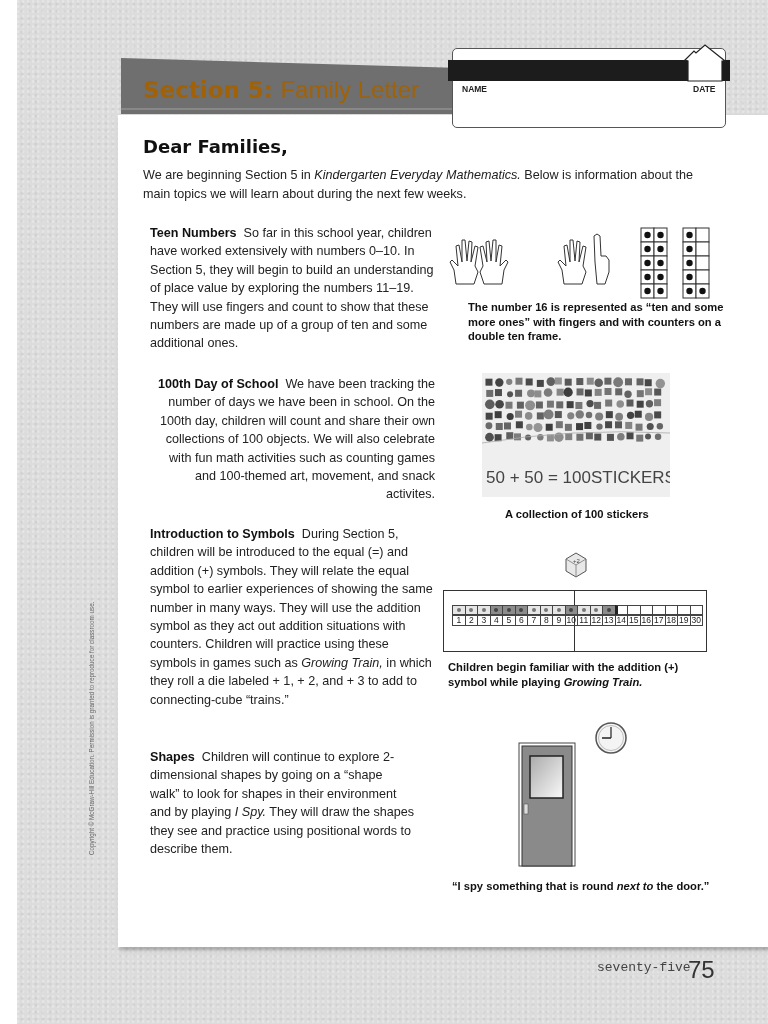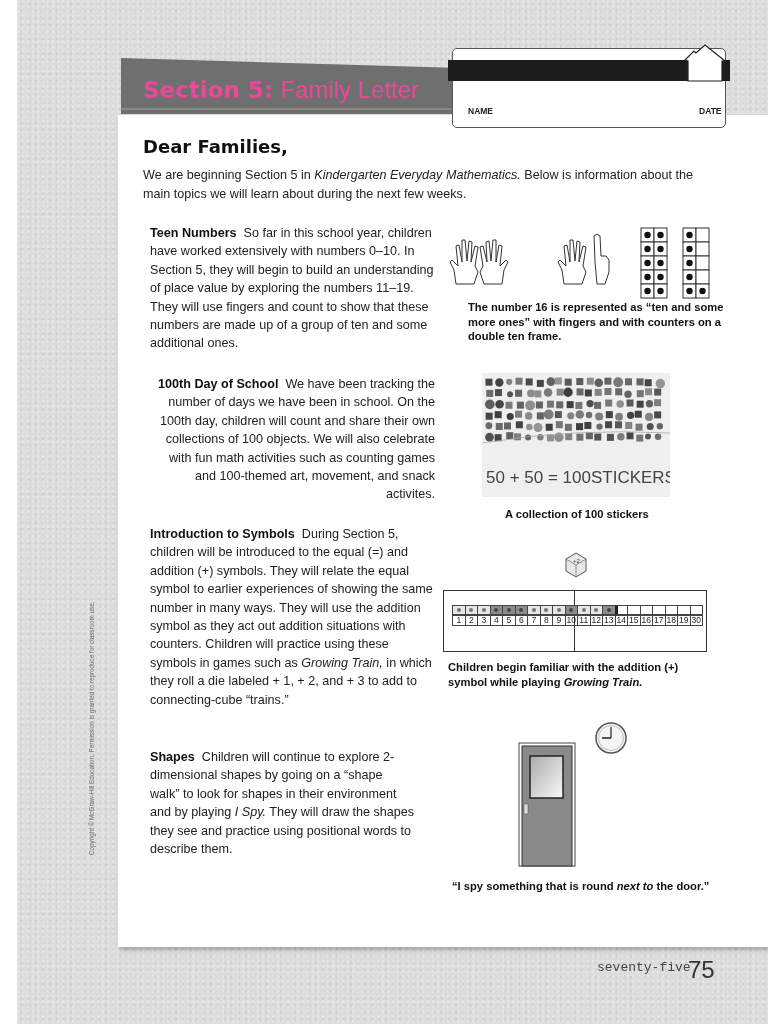--- a/index.html
+++ b/index.html
@@ -21,35 +21,35 @@
     background:#fff;
     box-shadow: 2px 3px 4px rgba(0,0,0,.25);
   }
   .banner {
     position:absolute; left:121px; top:58px; width:340px; height:56px;
     background:#6f6f6f;
     clip-path: polygon(0 0, 100% 18%, 100% 100%, 0 100%);
   }
   .banner-line { position:absolute; left:121px; top:108px; width:340px; height:2px; background:#888; }
   .banner-title {
-    position:absolute; left:143px; top:76px; color:#ec4899;
+    position:absolute; left:143px; top:76px; color:#a16207;
     font-family:"DejaVu Sans", sans-serif; font-size:23px; white-space:nowrap;
   }
   .banner-title b { font-weight:bold; }
   .banner-title span.reg { font-family:"Liberation Sans", sans-serif; font-size:24px; }
 
   .namebox {
     position:absolute; left:452px; top:48px; width:272px; height:78px;
     background:#fff; border:1px solid #555; border-radius:5px;
   }
   .namebar { position:absolute; left:448px; top:60px; width:282px; height:21px; background:#1c1c1c; }
   .house { position:absolute; left:680px; top:43px; }
   .name-label, .date-label {
-    position:absolute; top:106px; font-family:"Liberation Sans", sans-serif;
-    font-weight:bold; font-size:8.5px; color:#222;margin-left:6px;
+    position:absolute; top:84px; font-family:"Liberation Sans", sans-serif;
+    font-weight:bold; font-size:8.5px; color:#222;
   }
   .name-label { left:462px; } .date-label { left:693px; }
 
   .greeting { position:absolute; left:143px; top:136px; font-size:18px; font-weight:bold; color:#111; }
   .intro {
     position:absolute; left:143px; top:166px; width:560px;
     font-family:"Liberation Sans", sans-serif; font-size:12.6px; line-height:18.5px; color:#222;
   }
   .section-text {
     position:absolute; left:150px; width:285px;

